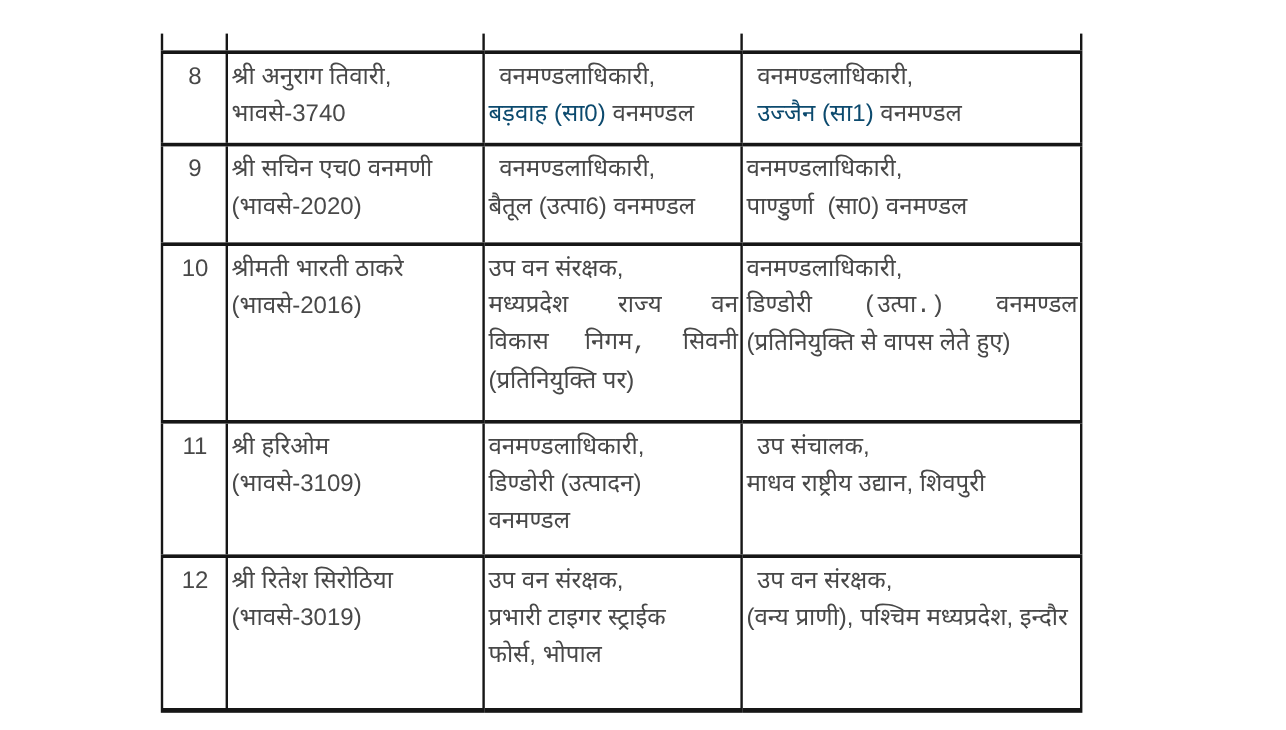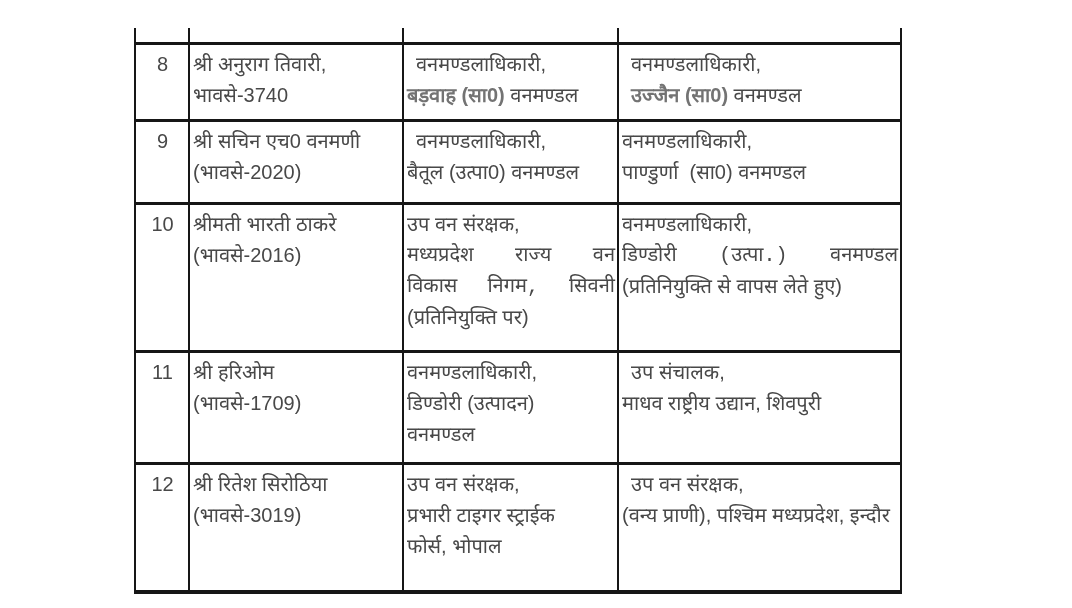--- a/index.html
+++ b/index.html
@@ -49,22 +49,22 @@
   }
   .ln { white-space: pre-wrap; }
   .ind { padding-left: 9px; }
   .just {
     white-space: normal;
     text-align: justify;
     text-align-last: justify;
     font-family: Liberation Mono, monospace;
   }
   .b {
-    font-weight: bold;
-    color: #737373;
+    font-weight: normal;
+    color: #0c4a6e;
   }
 </style>
 </head>
 <body>
 
 <div class="doc">
   <table class="tbl">
     <colgroup>
       <col style="width:54px">
       <col style="width:214px">
@@ -85,33 +85,33 @@
       <td>
         <div class="ln">श्री अनुराग तिवारी,</div>
         <div class="ln">भावसे-3740</div>
       </td>
       <td>
         <div class="ln ind">वनमण्डलाधिकारी,</div>
         <div class="ln"><span class="b">बड़वाह (सा0)</span> <span>वनमण्डल</span></div>
       </td>
       <td>
         <div class="ln ind">वनमण्डलाधिकारी,</div>
-        <div class="ln ind"><span class="b">उज्जैन (सा0)</span> <span>वनमण्डल</span></div>
+        <div class="ln ind"><span class="b">उज्जैन (सा1)</span> <span>वनमण्डल</span></div>
       </td>
     </tr>
 
     <tr class="r9">
       <td class="sno">9</td>
       <td>
         <div class="ln">श्री सचिन एच0 वनमणी</div>
         <div class="ln">(भावसे-2020)</div>
       </td>
       <td>
         <div class="ln ind">वनमण्डलाधिकारी,</div>
-        <div class="ln">बैतूल (उत्पा0) वनमण्डल</div>
+        <div class="ln">बैतूल (उत्पा6) वनमण्डल</div>
       </td>
       <td>
         <div class="ln">वनमण्डलाधिकारी,</div>
         <div class="ln">पाण्डुर्णा  (सा0) वनमण्डल</div>
       </td>
     </tr>
 
     <tr class="r10">
       <td class="sno">10</td>
       <td>
@@ -128,21 +128,21 @@
         <div class="ln">वनमण्डलाधिकारी,</div>
         <div class="ln just">डिण्डोरी (उत्पा.) वनमण्डल</div>
         <div class="ln">(प्रतिनियुक्ति से वापस लेते हुए)</div>
       </td>
     </tr>
 
     <tr class="r11">
       <td class="sno">11</td>
       <td>
         <div class="ln">श्री हरिओम</div>
-        <div class="ln">(भावसे-1709)</div>
+        <div class="ln">(भावसे-3109)</div>
       </td>
       <td>
         <div class="ln">वनमण्डलाधिकारी,</div>
         <div class="ln">डिण्डोरी (उत्पादन)</div>
         <div class="ln">वनमण्डल</div>
       </td>
       <td>
         <div class="ln ind">उप संचालक,</div>
         <div class="ln">माधव राष्ट्रीय उद्यान, शिवपुरी</div>
       </td>

